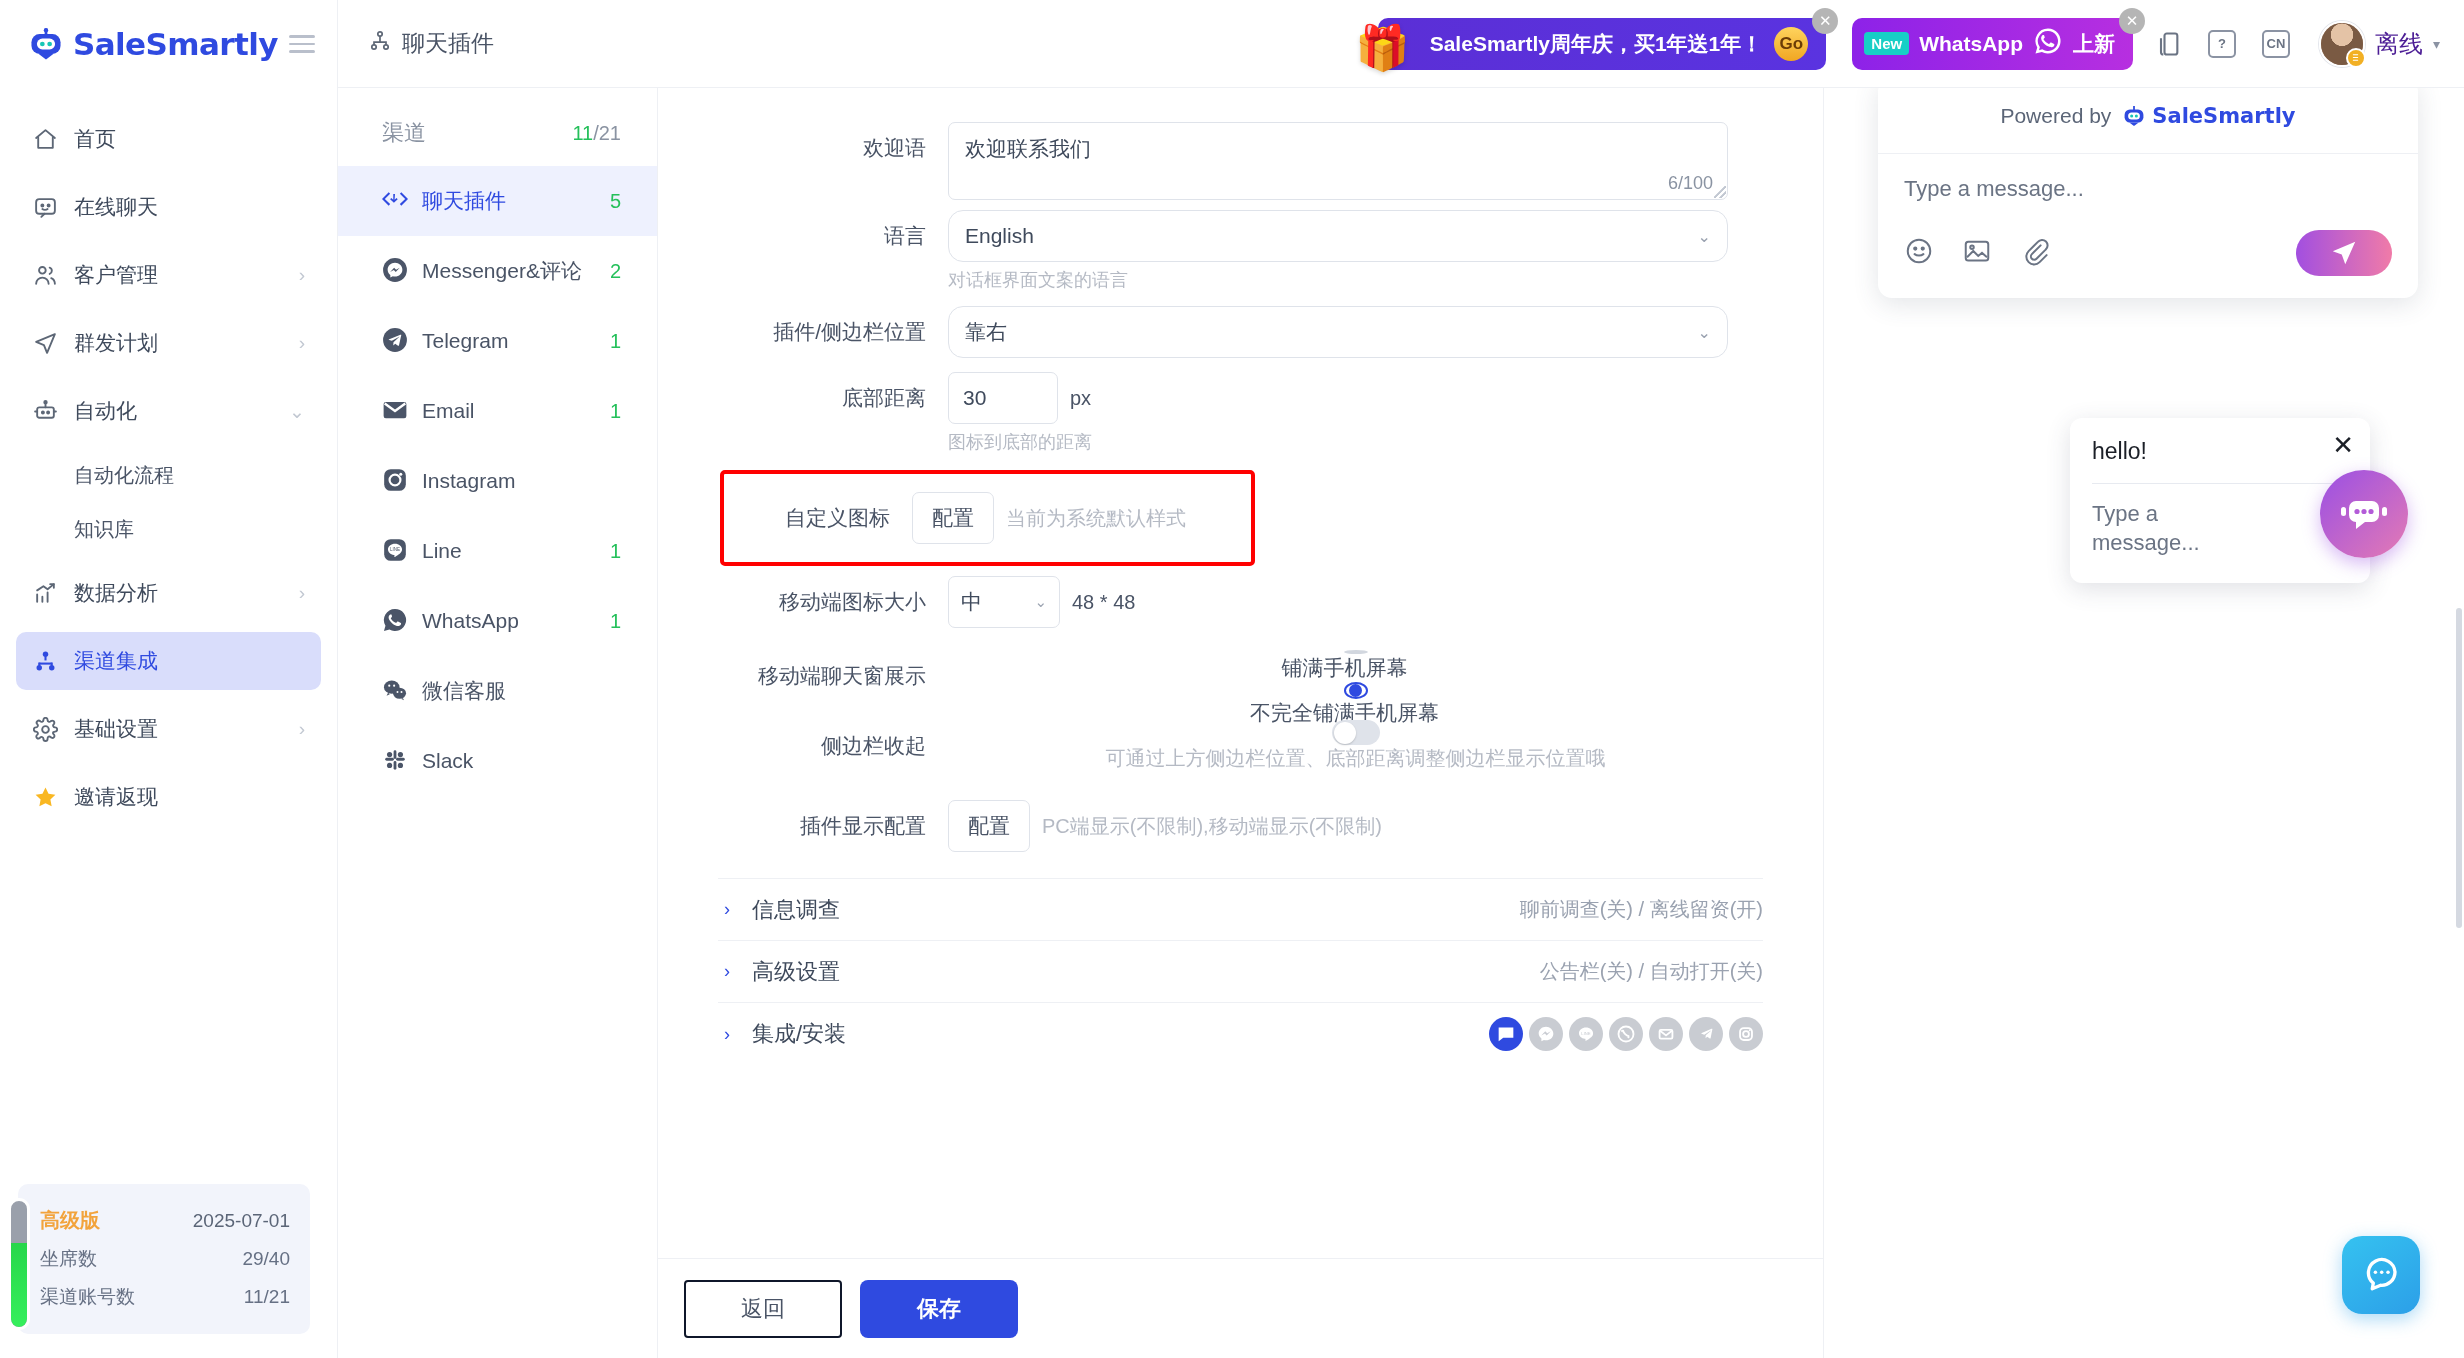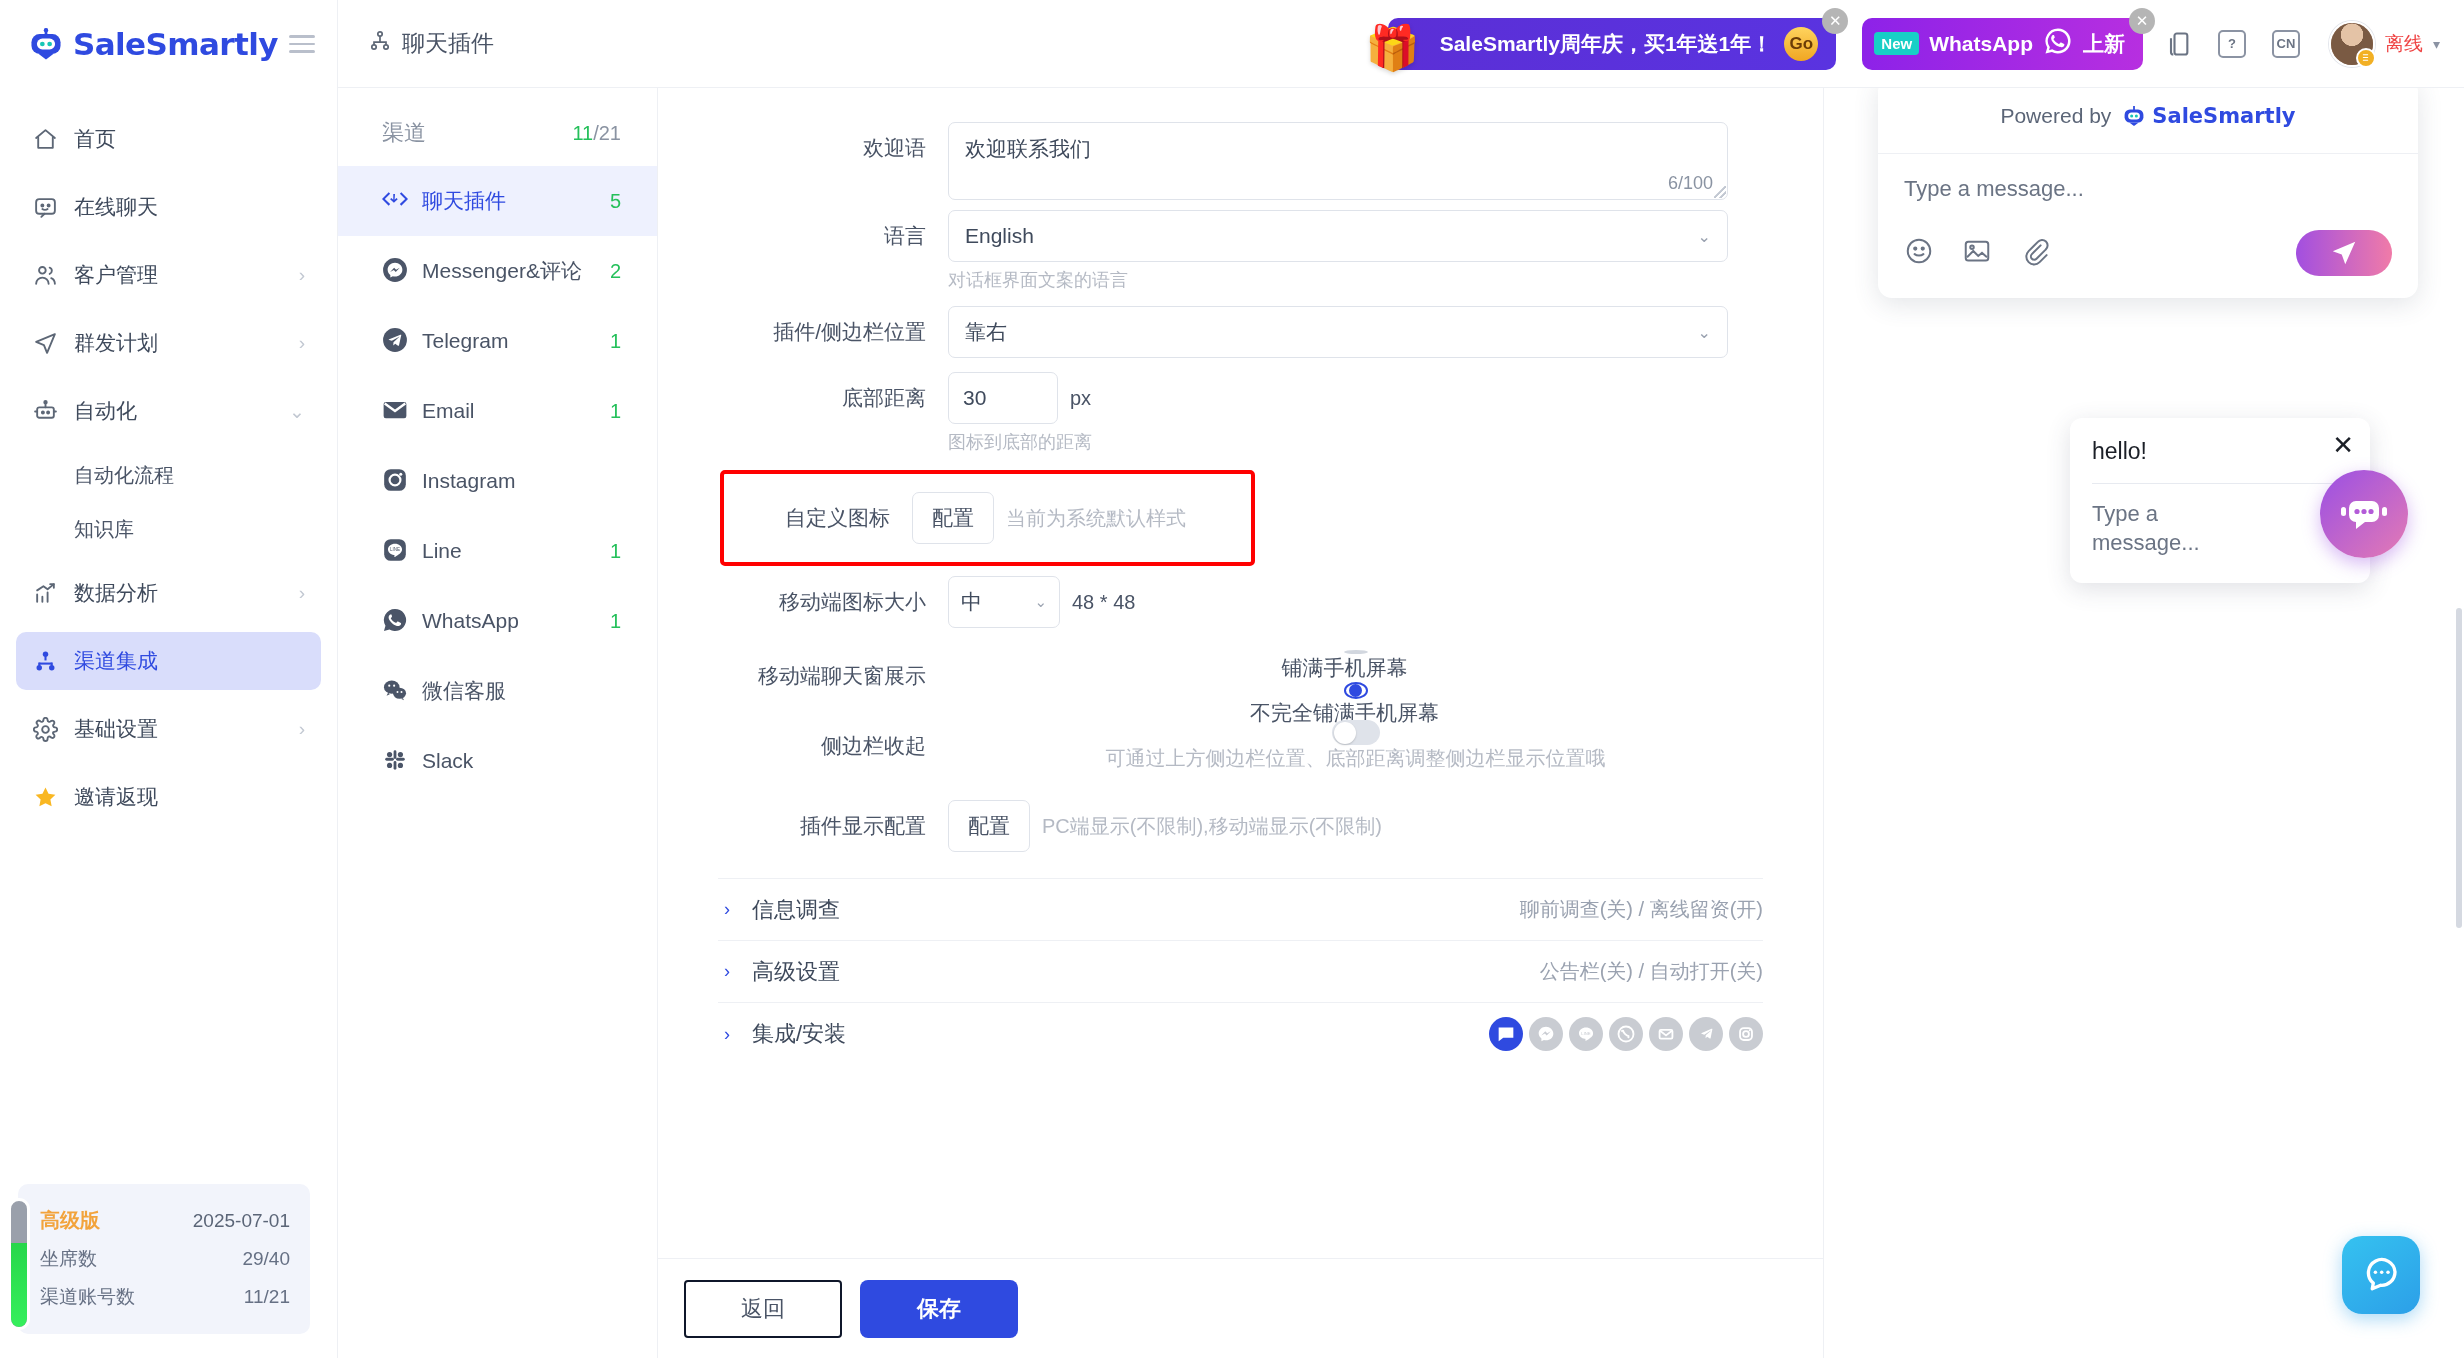--- a/index.html
+++ b/index.html
@@ -150,21 +150,21 @@
   .avatar .hair {
     position: absolute; inset: 0; border-radius: 50%;
     background: radial-gradient(circle at 50% 28%, #e4c3a6 0 30%, #7a5a43 31% 100%);
   }
   .avatar .status {
     position: absolute; right: -3px; bottom: -3px;
     width: 20px; height: 20px; border-radius: 50%;
     background: #f2b024; border: 2px solid #fff;
     display:flex;align-items:center;justify-content:center;
   }
-  .user-name { font-size: 19px; color: #ef4444; }
+  .user-name { font-size: 24px; color: #4c1d95; }
   .caret { color: #8b93a3; font-size: 14px; }
 
   
   .content-row { flex: 1; display: flex; min-height: 0; background: #fff; }
 
   
   .channel-panel {
     width: 320px; flex: 0 0 320px; background: #fff;
     border-right: 1px solid #eef0f4; padding-top: 14px;
   }
@@ -206,21 +206,21 @@
   .textarea-count {
     position: absolute; right: 14px; bottom: 5px;
     font-size: 18px; color: #8a93a2;
   }
   .textarea-grip {
     position: absolute; right: 1px; bottom: 1px; width: 12px; height: 12px;
     background: linear-gradient(135deg, transparent 45%, #c2c8d2 46%, #c2c8d2 55%, transparent 56%,
                 transparent 70%, #c2c8d2 71%, #c2c8d2 80%, transparent 81%);
   }
   .select-box {
-    width: 780px; height: 52px; border: 1px solid #dfe3ea; border-radius: 7px;
+    width: 780px; height: 52px; border: 1px solid #dfe3ea; border-radius: 15px;
     display: flex; align-items: center; padding: 0 16px;
     font-size: 21px; color: #3f4a5c; background: #fff; cursor: pointer;
   }
   .select-box .sel-caret { margin-left: auto; color: #9aa2b0; font-size: 16px; }
   .num-input {
     width: 110px; height: 52px; border: 1px solid #dfe3ea; border-radius: 7px;
     display: flex; align-items: center; padding: 0 14px;
     font-size: 21px; color: #3f4a5c; background: #fff; text-align: right;
   }
   .inline { display: flex; align-items: center; gap: 12px; }

